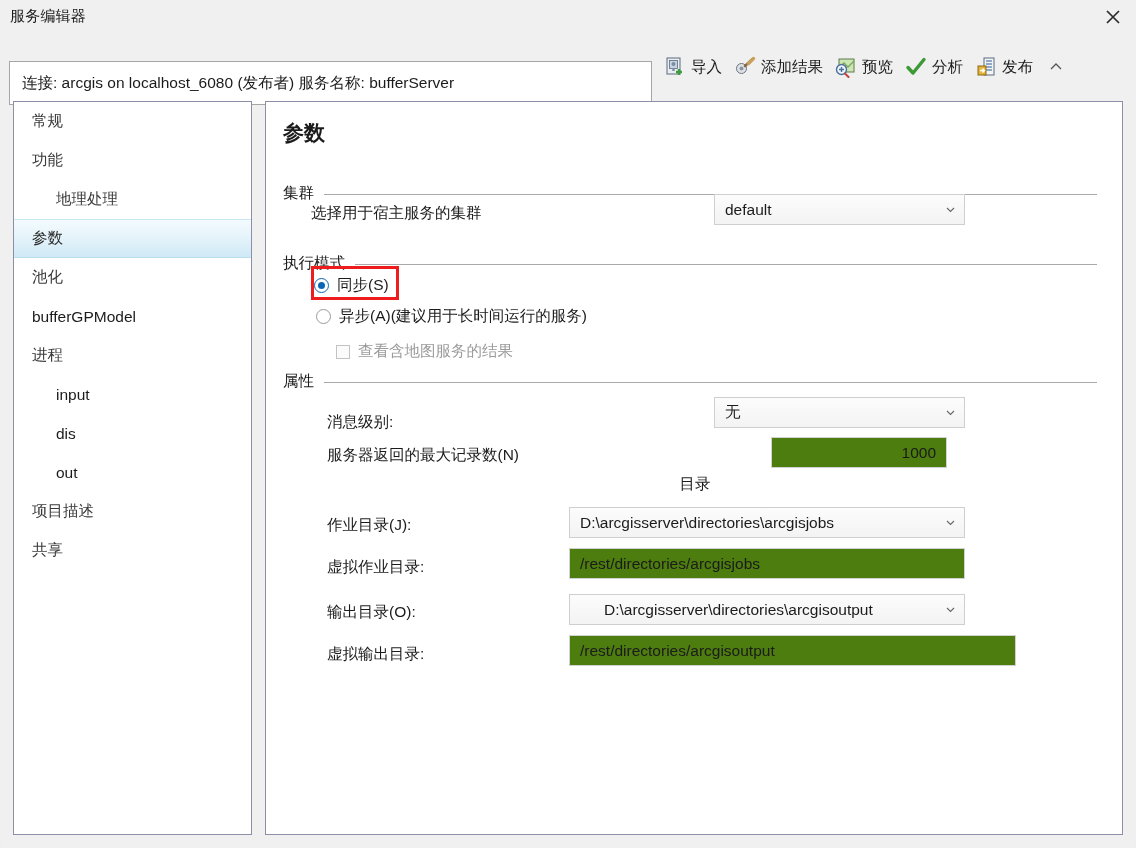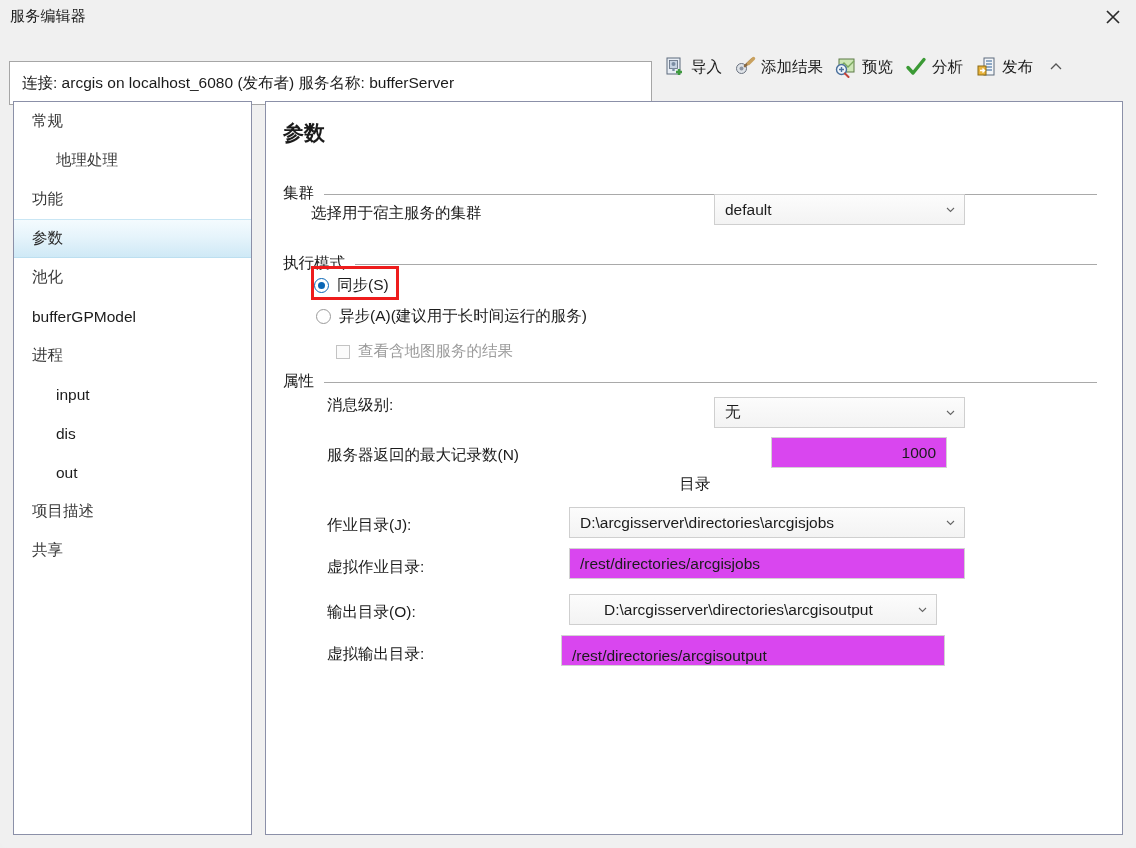--- a/index.html
+++ b/index.html
@@ -172,21 +172,21 @@
   .combo .cv { flex: 1; overflow: hidden; text-overflow: ellipsis; }
   .combo .carat {
     flex: 0 0 12px;
     width: 12px; height: 12px;
     display: flex; align-items: center; justify-content: center;
   }
   
   .txtfield {
     position: absolute;
     height: 31px;
-    background: #d946ef;
+    background: #4d7c0f;
     border: 1px solid #d2d2d2;
     display: flex; align-items: center;
     padding-left: 10px; padding-right: 10px;
     font-size: 15.5px;
     color: #1b1b1b;
     cursor: text;
     white-space: nowrap;
     overflow: hidden;
   }
   .txtfield.numeric { justify-content: flex-end; }
@@ -313,25 +313,25 @@
           <path d="M3 10 L8 5 L13 10" stroke="#555555" stroke-width="1.3" fill="none"></path>
         </svg>
       </div>
     </div>
   </div>
 
   <div id="sidebar">
     <div class="side-item">
         <span>常规</span>
       </div>
+    <div class="side-item">
+        <span>功能</span>
+      </div>
     <div class="side-item indent">
         <span>地理处理</span>
-      </div>
-    <div class="side-item">
-        <span>功能</span>
       </div>
     <div class="side-item selected">
         <span>参数</span>
       </div>
     <div class="side-item">
         <span>池化</span>
       </div>
     <div class="side-item latin">
         <span>bufferGPModel</span>
       </div>
@@ -394,21 +394,21 @@
 
     <div class="cbx-row" style="left:70px; top:239px;">
       <span class="cbx"></span>
       <span class="clabel">查看含地图服务的结果</span>
     </div>
 
     <div class="sect" style="top:268px;">
       <span class="sl">属性</span>
       <span class="rule"></span>
     </div>
-    <div class="row" style="top:288px; padding-left:44px;text-align:right;">
+    <div class="row" style="top:305px; padding-left:44px;text-align:right;">
       <span class="lbl">消息级别:</span>
     </div>
     <div class="combo" style="left:448px; top:295px; width:251px;">
       <span class="cv">无</span>
       <span class="carat">
         <svg width="11" height="11" viewBox="0 0 11 11">
             <path d="M2 4 L5.5 7.5 L9 4" stroke="#666" stroke-width="1.1" fill="none"></path>
           </svg>
       </span>
     </div>
@@ -440,33 +440,33 @@
     <div class="row" style="top:450px; padding-left:44px;">
       <span class="lbl">虚拟作业目录:</span>
     </div>
     <div class="txtfield" style="left:303px; top:446px; width:396px;">
       <span>/rest/directories/arcgisjobs</span>
     </div>
 
     <div class="row" style="top:495px; padding-left:44px;">
       <span class="lbl">输出目录(O):</span>
     </div>
-    <div class="combo" style="left:303px; top:492px; width:368px;padding-left:34px;">
+    <div class="combo" style="left:303px; top:492px; width:396px;padding-left:34px;">
       <span class="cv">D:\arcgisserver\directories\arcgisoutput</span>
       <span class="carat">
         <svg width="11" height="11" viewBox="0 0 11 11">
             <path d="M2 4 L5.5 7.5 L9 4" stroke="#666" stroke-width="1.1" fill="none"></path>
           </svg>
       </span>
     </div>
 
     <div class="row" style="top:537px; padding-left:44px;">
       <span class="lbl">虚拟输出目录:</span>
     </div>
-    <div class="txtfield" style="left:295px; top:533px; width:384px;align-items:flex-end;">
+    <div class="txtfield" style="left:303px; top:533px; width:447px;">
       <span>/rest/directories/arcgisoutput</span>
     </div>
 
   </div>
 
   <div id="sync-highlight"></div>
 
 </div>
 
 </body></html>

